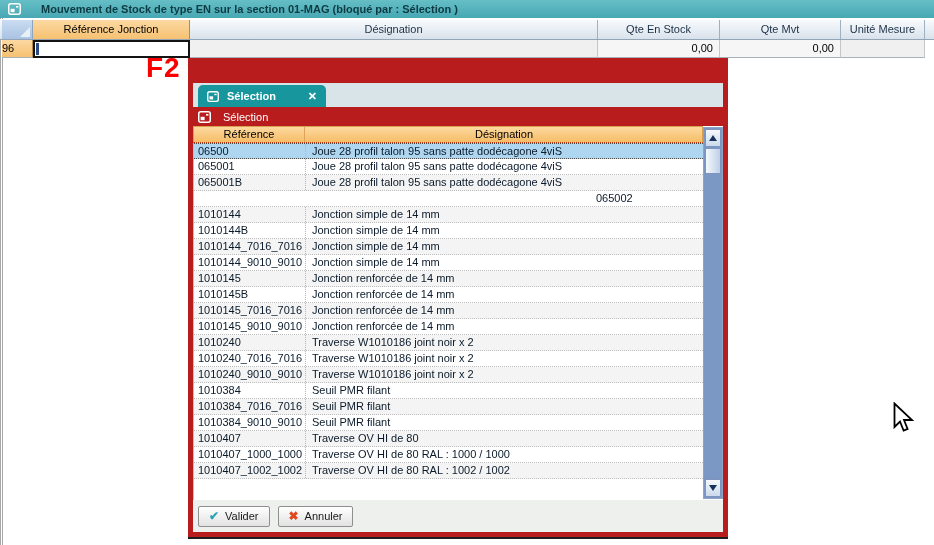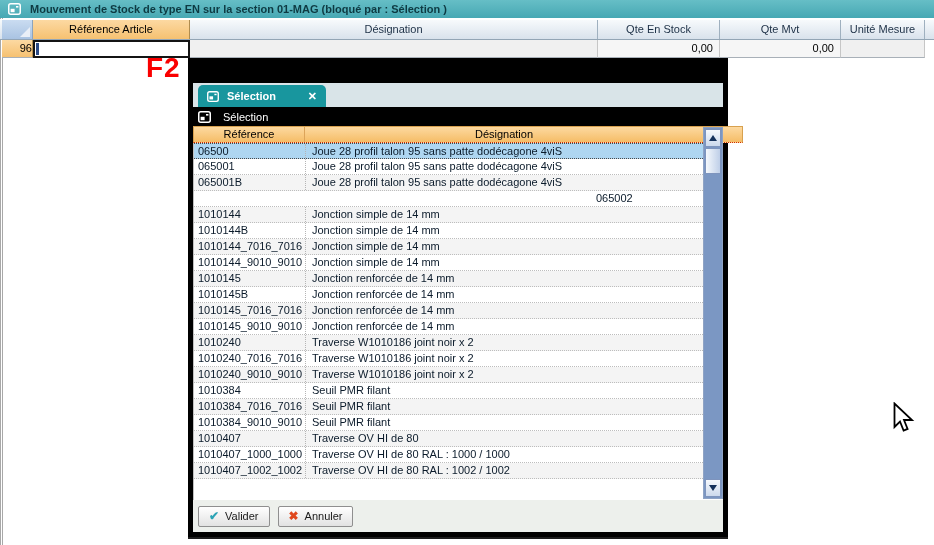--- a/index.html
+++ b/index.html
@@ -6,21 +6,21 @@
   .screen{position:relative;width:934px;height:545px;background:#ffffff;overflow:hidden;
           font-family:"Liberation Sans",sans-serif;font-size:11px;color:#000;}
 
   
   .win-edge{position:absolute;left:0;top:18px;width:3px;height:527px;
             background:linear-gradient(to right,#a8a8a8 0 1px,#ffffff 1px 2px,#a8a8a8 2px 3px);}
 
   
   .titlebar{position:absolute;left:0;top:0;width:934px;height:18px;
             background:linear-gradient(#66bec6,#47a8b3);display:flex;align-items:center;}
-  .titlebar .title-text{margin-left:9px;font-weight:bold;color:#0e3a42;white-space:nowrap;}
+  .titlebar .title-text{margin-left:20px;font-weight:bold;color:#0e3a42;white-space:nowrap;}
   .app-icon{display:inline-block;width:13px;height:12px;margin-left:8px;flex:0 0 auto;}
 
   
   .main-header{position:absolute;left:0;top:19px;width:934px;height:21px;
                background:linear-gradient(#f7fafc,#d9e2ec);
                border-top:1px solid #ffffff;border-bottom:1px solid #93a5b5;box-sizing:border-box;}
   .hc{position:absolute;top:0;height:19px;line-height:19px;text-align:center;color:#1c2f45;
       border-right:1px solid #9fb0bf;box-sizing:border-box;}
   .h-corner{left:2px;width:31px;background:linear-gradient(#cadcf1,#a9c3e2);border-right:1px solid #8ca4bd;}
   .corner-tri{position:absolute;right:2px;bottom:2px;width:0;height:0;
@@ -29,47 +29,47 @@
   .h-des{left:190px;width:408px;}
   .h-stock{left:598px;width:122px;}
   .h-mvt{left:720px;width:121px;}
   .h-unit{left:841px;width:84px;}
 
   
   .main-row{position:absolute;left:0;top:40px;width:934px;height:18px;}
   .rc{position:absolute;top:0;height:18px;line-height:17px;box-sizing:border-box;
       border-right:1px solid #c6c6c6;border-bottom:1px solid #a8b0b8;}
   .r-num{left:2px;width:31px;background:linear-gradient(#fcd9a2,#f6c171);
-         border-right:1px solid #b08c4e;text-align:right;}
+         border-right:1px solid #b08c4e;text-align:left;}
   .r-input{position:absolute;left:33px;top:0;width:157px;height:18px;background:#fff;
            border:2px solid #141414;box-sizing:border-box;padding:0;margin:0;font:inherit;}
   .caret{position:absolute;left:36px;top:3px;width:3px;height:12px;background:#2b4a86;}
   .r-des{left:190px;width:408px;background:#f0f0f0;}
   .r-stock{left:598px;width:122px;background:#f6f6f6;text-align:right;padding-right:6px;}
   .r-mvt{left:720px;width:121px;background:#f6f6f6;text-align:right;padding-right:6px;}
   .r-unit{left:841px;width:84px;background:#f0f0f0;}
 
   
   .f2{position:absolute;left:146px;top:52px;font-size:28px;font-weight:bold;color:#fa0000;letter-spacing:1px;}
 
   
-  .popup{position:absolute;left:188px;top:58px;width:540px;height:479px;background:#000000;}
+  .popup{position:absolute;left:188px;top:58px;width:540px;height:479px;background:#b91c1c;}
   .popup-bottom-edge{position:absolute;left:0;top:479px;width:540px;height:2px;background:#1d1d1d;}
 
   .tabbar{position:absolute;left:5px;top:25px;width:530px;height:24px;background:#d9e4e8;}
   .tab{position:absolute;left:5px;top:2px;width:128px;height:22px;background:#18969e;
        border-radius:5px 5px 0 0;color:#fff;font-weight:bold;
        display:flex;align-items:center;gap:8px;padding:0 9px;box-sizing:border-box;}
   .tab-close{margin-left:auto;font-size:11px;font-weight:bold;color:#fff;cursor:default;}
 
   .popup-titlebar{position:absolute;left:5px;top:49px;width:530px;height:19px;color:#fff;
                   display:flex;align-items:center;gap:12px;padding-left:5px;box-sizing:border-box;}
 
   .ptable{position:absolute;left:5px;top:68px;width:530px;height:374px;background:#ffffff;}
-  .pheader{position:absolute;left:0;top:0;width:550px;height:17px;
+  .pheader{position:absolute;left:0;top:0;width:510px;height:17px;
            background:linear-gradient(#fdd9a0,#f5bd67);
            border:1px solid #d8a14f;border-bottom:1px dotted #d03000;box-sizing:border-box;}
   .ph{position:absolute;top:0;height:15px;line-height:15px;text-align:center;color:#000;box-sizing:border-box;}
   .ph-ref{left:0;width:111px;border-right:1px solid #dca45a;}
   .ph-des{left:112px;width:396px;}
 
   .plist{position:absolute;left:0;top:17px;width:510px;height:357px;overflow:hidden;
          border-left:1px solid #c0c0c0;box-sizing:border-box;background:#fff;}
   .prow{height:16px;display:flex;box-sizing:border-box;border-bottom:1px dotted #bdbdbd;background:#ffffff;justify-content:flex-end;}
   .prow:nth-child(odd){background:#f4f4f4;}
@@ -116,21 +116,21 @@
         <rect x="8" y="3" width="2.4" height="1.6" fill="#ffffff"></rect>
       </svg>
     </span>
     <span class="title-text">Mouvement de Stock de type EN sur la section 01-MAG (bloqué par : Sélection )</span>
   </div>
 
   <div class="main-header">
     <div class="hc h-corner">
       <span class="corner-tri"></span>
     </div>
-    <div class="hc h-ref">Référence Article</div>
+    <div class="hc h-ref">Référence Jonction</div>
     <div class="hc h-des">Désignation</div>
     <div class="hc h-stock">Qte En Stock</div>
     <div class="hc h-mvt">Qte Mvt</div>
     <div class="hc h-unit">Unité Mesure</div>
   </div>
 
   <div class="main-row">
     <div class="rc r-num">96</div>
     <input class="r-input" value="" style="">
     <span class="caret"></span>

